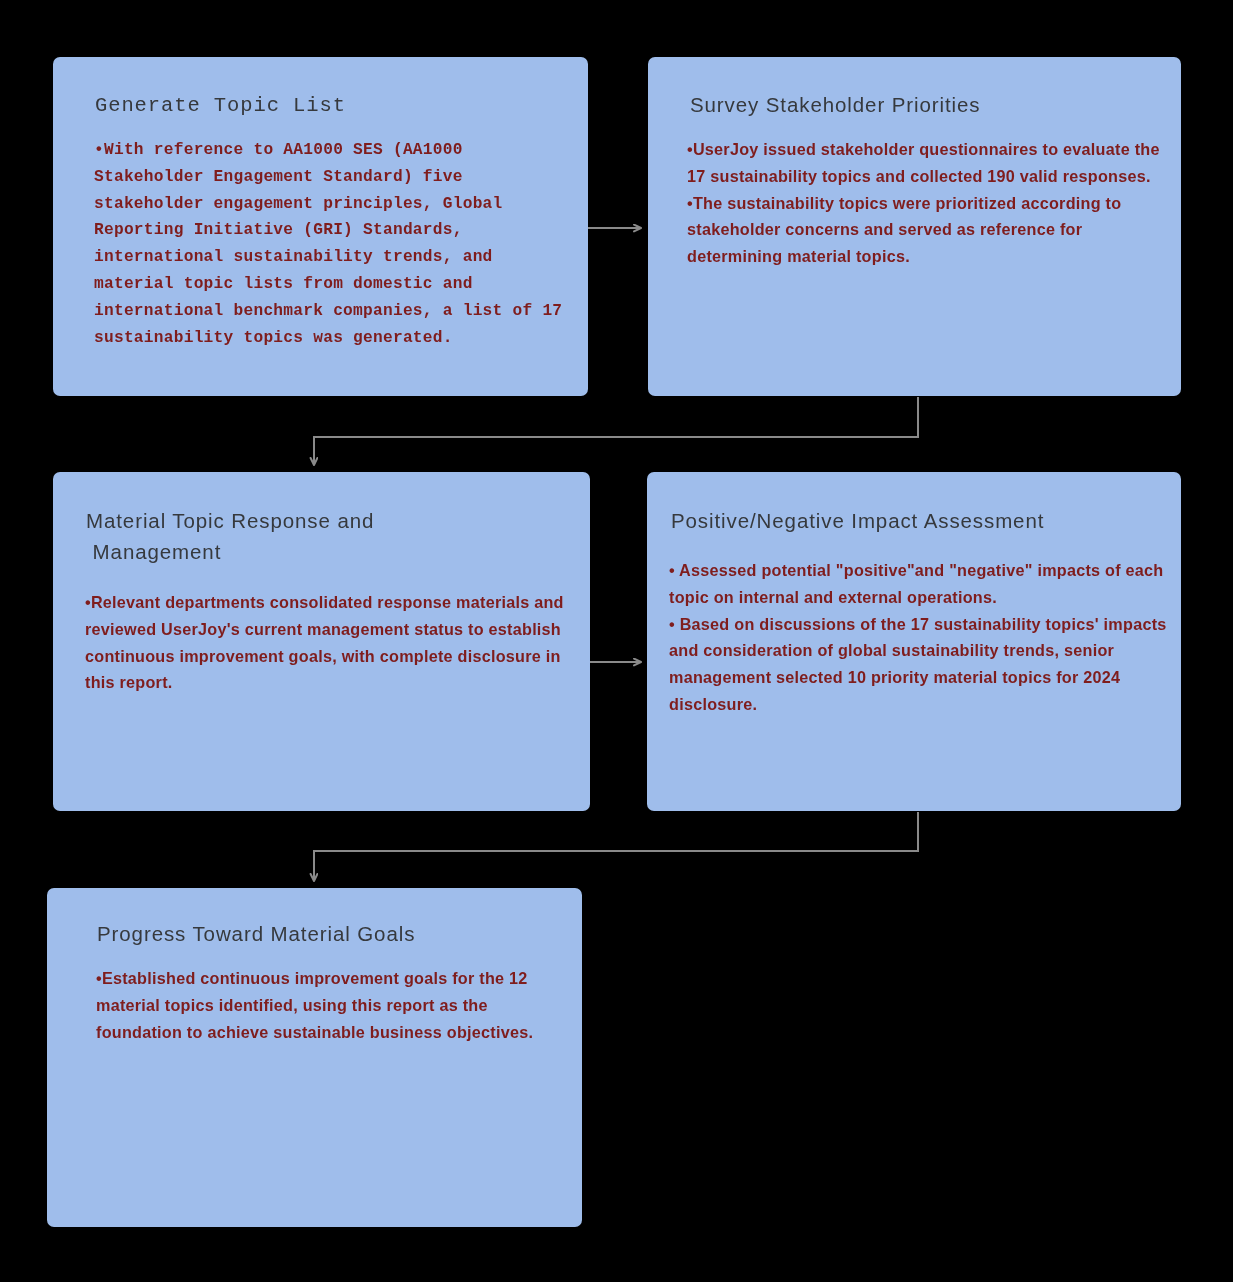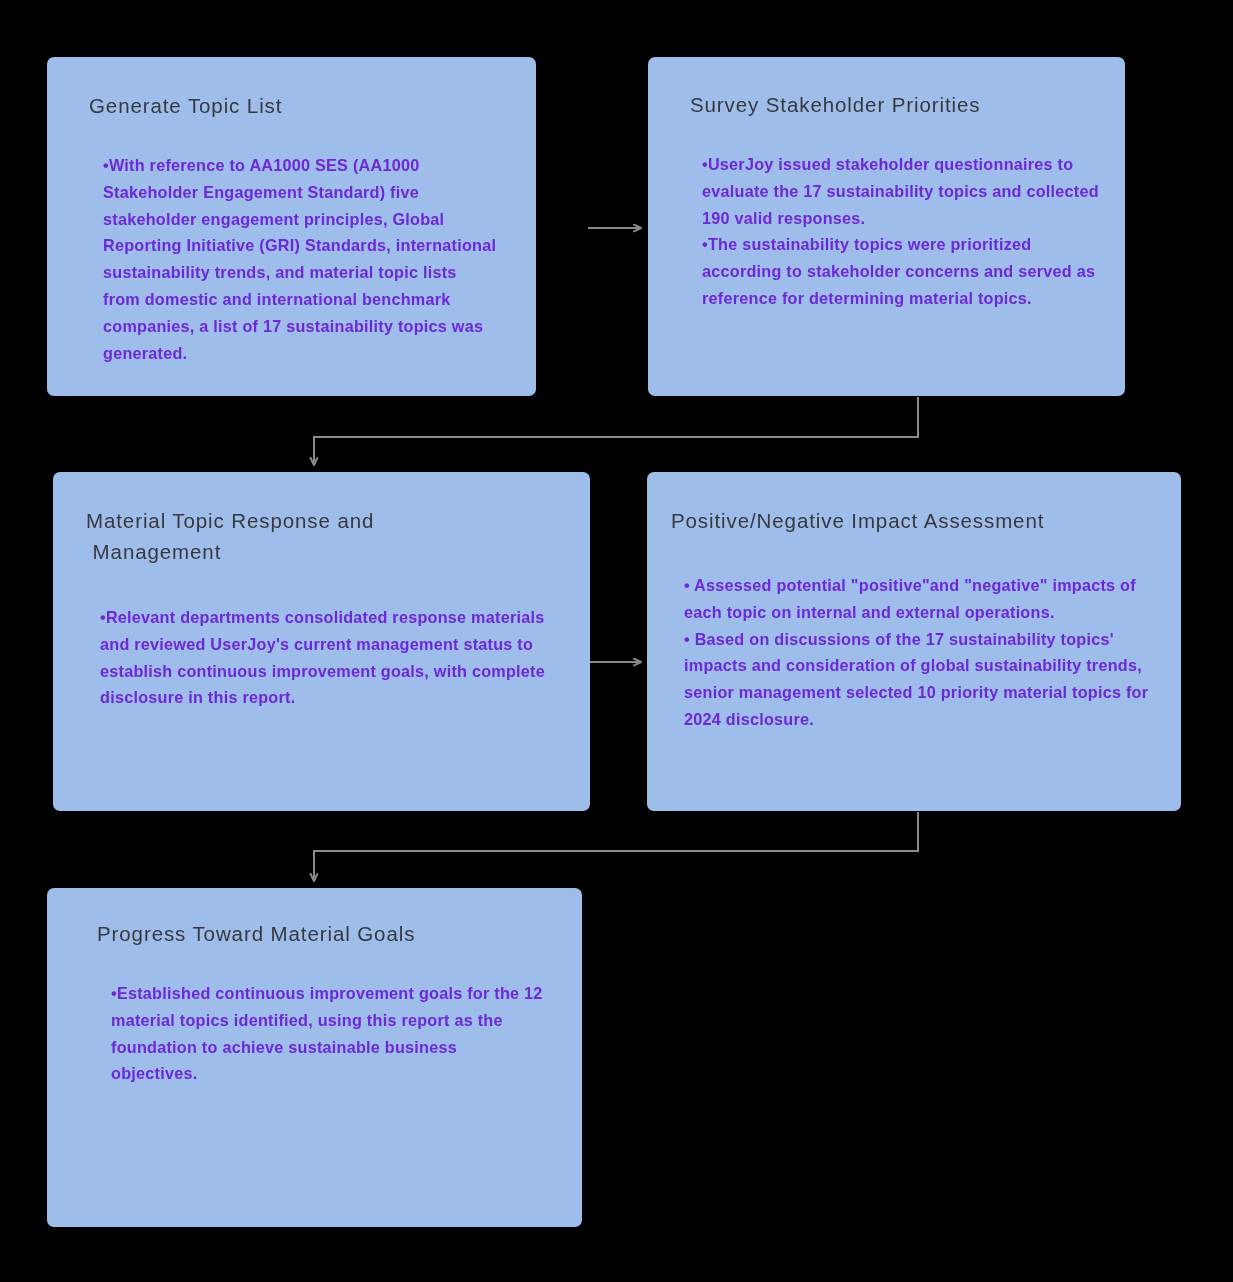--- a/index.html
+++ b/index.html
@@ -48,39 +48,39 @@
     color: #36393d;
     letter-spacing: 0.9px;
     line-height: 31px;
     white-space: pre-wrap;
     margin: 0;
   }
 
   .node-body {
     font-size: 16.2px;
     font-weight: 600;
-    color: #6d28d9;
+    color: #7f1d1d;
     letter-spacing: 0.25px;
     line-height: 26.8px;
     white-space: pre-wrap;
-    margin: 15px;
+    margin: 0;
   }
 
   
   #node-generate-topic-list {
-    left: 47px;  top: 57px;
-    width: 489px; height: 339px;
+    left: 53px;  top: 57px;
+    width: 535px; height: 339px; font-family: Liberation Mono, monospace;
   }
   #node-generate-topic-list .node-title { padding: 33px 0 0 42px; }
   #node-generate-topic-list .node-body  { padding: 16px 24px 0 41px; }
 
   
   #node-survey-stakeholder-priorities {
     left: 648px; top: 57px;
-    width: 477px; height: 339px;
+    width: 533px; height: 339px;
   }
   #node-survey-stakeholder-priorities .node-title { padding: 32px 0 0 42px; }
   #node-survey-stakeholder-priorities .node-body  { padding: 16px 4px 0 39px; }
 
   
   #node-material-topic-response {
     left: 53px;  top: 472px;
     width: 537px; height: 339px;
   }
   #node-material-topic-response .node-title { padding: 33px 0 0 33px; }

